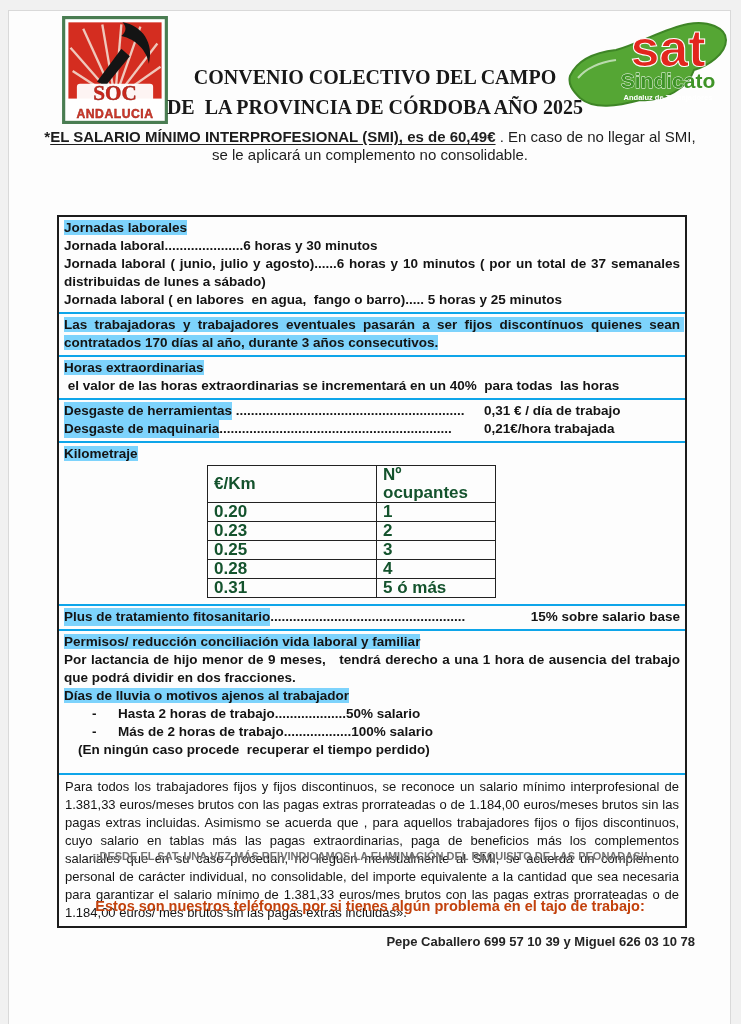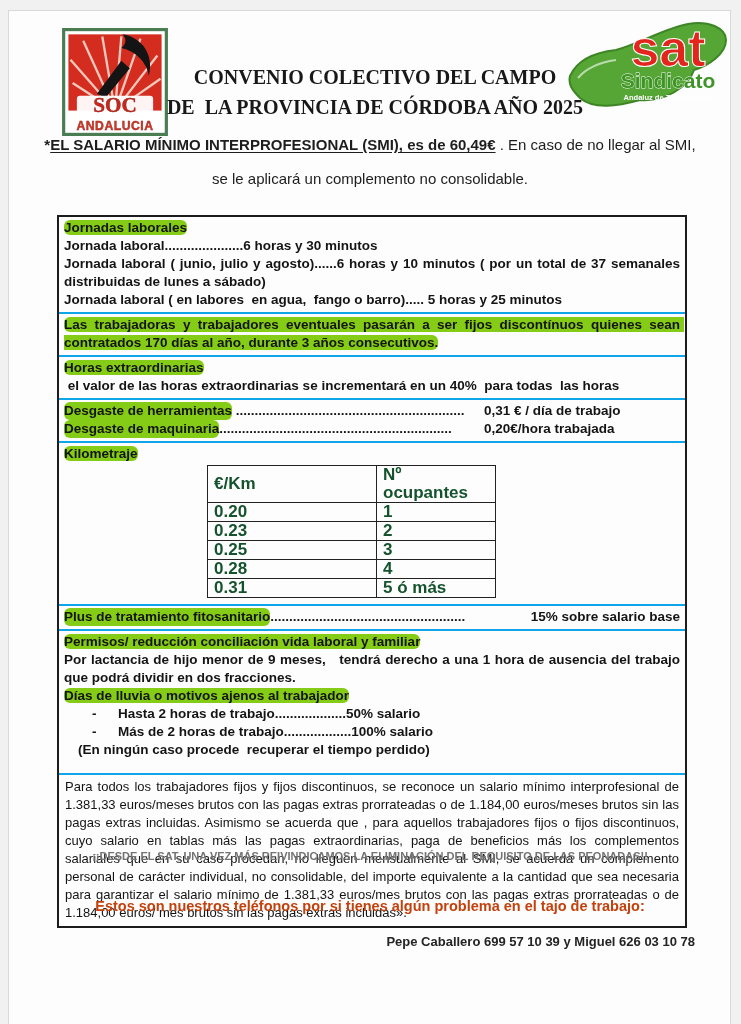--- a/index.html
+++ b/index.html
@@ -8,46 +8,46 @@
     background:#f1f1f1;
     font-family:"Liberation Sans",sans-serif;
     color:#161616;
     overflow:hidden;
   }
   .sheet{
     position:absolute;left:8px;top:10px;width:721px;height:1014px;
     background:#fdfdfd;border:1px solid #d9d9d9;border-bottom:none;
   }
   
-  .soc-logo{position:absolute;left:62px;top:28px;width:118px;height:108px;border-radius:29px;}
+  .soc-logo{position:absolute;left:62px;top:16px;width:118px;height:108px;border-radius:29px;}
   .sat-logo{position:absolute;left:568px;top:14px;width:162px;height:112px;}
   .doc-title{
     position:absolute;left:140px;top:62px;width:470px;
     font-family:"Liberation Serif",serif;font-weight:bold;
     font-size:20px;line-height:30px;text-align:center;color:#181818;
     white-space:pre-wrap;
   }
   
   .smi{
     position:absolute;left:40px;top:128px;width:660px;
-    font-size:15px;line-height:34px;text-align:center;color:#1d1d1d;
+    font-size:15px;line-height:18px;text-align:center;color:#1d1d1d;
     white-space:pre-wrap;
   }
   .smi .lead{font-weight:bold;}
   .smi .lead u{text-decoration:underline;text-underline-offset:2px;}
   
   .main-box{
     position:absolute;left:57px;top:215px;width:626px;
     border:2px solid #1c1c1c;background:#fdfdfd;
     font-size:13.5px;font-weight:bold;line-height:18px;color:#141414;
   }
   .sec{padding:2px 5px 3px 5px;}
   .sec + .sec{border-top:2px solid #0ea5e9;}
   .jline{text-align:justify;white-space:pre-wrap;}
-  .hl{background:#84cc16;border-radius:6px;}
+  .hl{background:#7dd3fc;}
   
   .dl{display:flex;white-space:pre;overflow:hidden;}
   .dl .dl-label{flex:0 0 auto;}
   .dl .dl-dots{flex:1 1 auto;overflow:hidden;white-space:pre;}
   .dl .dl-value{flex:0 0 196px;white-space:pre;}
   .dl .dl-value-end{flex:0 0 auto;white-space:pre;}
   
   .km-table{
     border-collapse:collapse;margin:2px 0 3px 143px;
     font-size:17px;font-weight:bold;color:#14532d;
@@ -142,21 +142,21 @@
 
   <div class="sec">
     <div class="dl">
       <span class="dl-label hl">Desgaste de herramientas</span>
       <span class="dl-dots"> .............................................................</span>
       <span class="dl-value">0,31 € / día de trabajo</span>
     </div>
     <div class="dl">
       <span class="dl-label hl">Desgaste de maquinaria</span>
       <span class="dl-dots">..............................................................</span>
-      <span class="dl-value">0,20€/hora trabajada</span>
+      <span class="dl-value">0,21€/hora trabajada</span>
     </div>
   </div>
 
   <div class="sec">
     <div class="jline"><span class="hl">Kilometraje</span></div>
     <table class="km-table">
       <thead>
         <tr>
           <th class="c1">€/Km</th>
           <th class="c2">Nº ocupantes</th>

